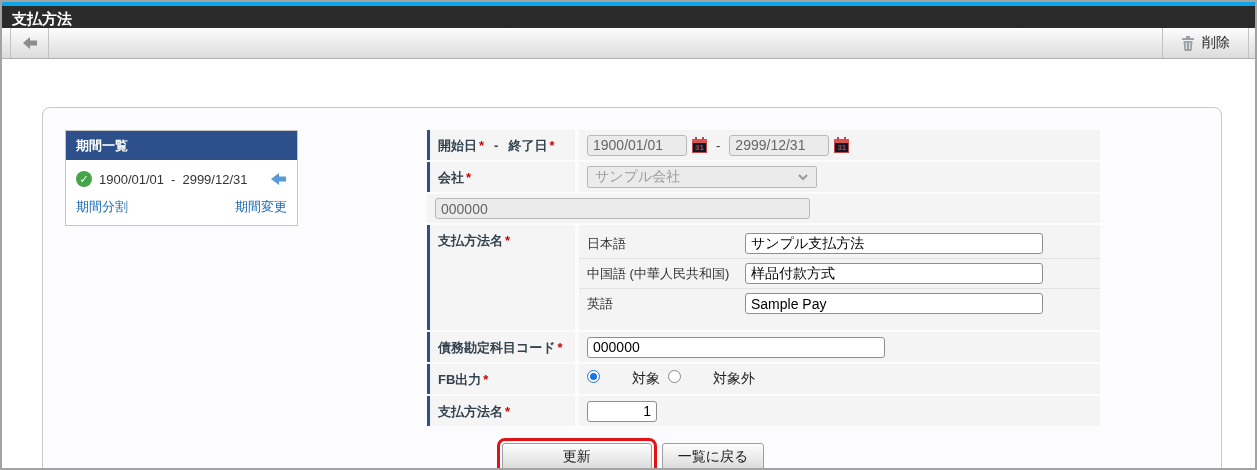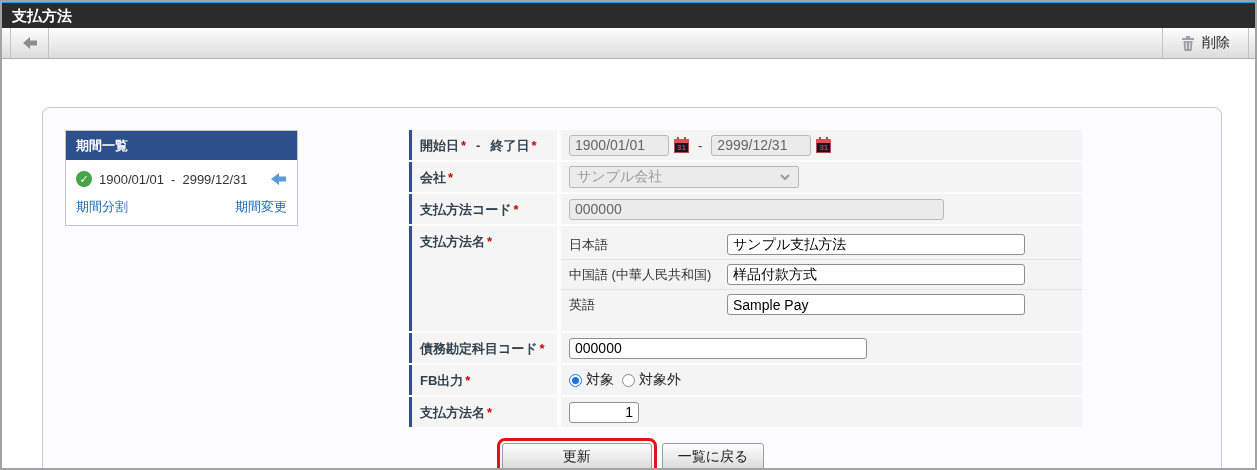--- a/index.html
+++ b/index.html
@@ -2,21 +2,21 @@
 <html><head>
 <meta charset="utf-8">
 <style>
   * { margin:0; padding:0; box-sizing:border-box; }
   body { background:#fff; font-family:"Liberation Sans","DejaVu Sans",sans-serif; }
 
   .screen { position:relative; width:1257px; height:470px; border:2px solid #a3a3a3;
             background:#fff; overflow:hidden; }
 
   
-  .title-bar { height:26px; background:#2b2b2b; border-top:1px solid #0ea5e9;
+  .title-bar { height:26px; background:#2b2b2b; border-top:4px solid #0ea5e9;
                color:#fff; font-weight:bold; font-size:15px; line-height:25px; padding-left:10px; }
 
   
   .toolbar { height:31px; background:linear-gradient(#fdfdfd,#dcdcdc);
              border-bottom:1px solid #b0b0b0; display:flex; align-items:stretch; }
   .back-btn { margin-left:8px; width:39px; border:none; border-left:1px solid #c2c2c2;
               border-right:1px solid #c2c2c2; background:transparent; display:flex;
               align-items:center; justify-content:center; cursor:pointer; }
   .toolbar-right { margin-left:auto; display:flex; align-items:stretch; }
   .tool-sep { width:1px; background:#c2c2c2; }
@@ -38,21 +38,21 @@
   .panel-body { padding:11px 10px 9px; }
   .period-row { display:flex; align-items:center; gap:7px; font-size:13px; color:#333; }
   .check-icon { width:16px; height:16px; border-radius:50%; background:#46a546; color:#fff;
                 font-size:11px; font-weight:bold; display:flex; align-items:center;
                 justify-content:center; flex-shrink:0; }
   .sel-arrow { margin-left:auto; }
   .period-links { display:flex; justify-content:space-between; gap:30px; margin-top:11px; font-size:13px; }
   .period-links a { color:#1a6bb8; text-decoration:none; cursor:pointer; }
 
   
-  .form { position:absolute; left:366px; top:22px; width:673px; }
+  .form { position:absolute; left:384px; top:22px; width:673px; }
   .form-row { display:flex; align-items:stretch; margin-bottom:2px; }
   .label-cell { width:148px; flex-shrink:0; background:#f5f5f5; border-left:3px solid #2d4f8c;
                 padding:7px 4px 5px 8px; font-size:13px; font-weight:bold; color:#33424e;
                 margin-right:4px; }
   .req { color:#cc0000; margin-left:2px; font-weight:bold; }
   .lbl-sep { display:inline-block; margin:0 10px; font-weight:bold; }
   .field-cell { flex:1; background:#f4f4f4; padding:3px 8px; display:flex;
                 align-items:center; min-height:29px; }
 
   .txt { height:21px; border:1px solid #8f8f8f; border-radius:3px; padding:0 5px;
@@ -82,21 +82,21 @@
          color:#b94a48; text-align:center; line-height:9px; }
 
   
   .name-cell { display:block; padding:4px 0 12px; }
   .name-subrow { display:flex; align-items:center; padding:4px 8px; }
   .name-subrow + .name-subrow { border-top:1px solid #e2e2e2; }
   .name-lang { width:158px; font-size:13px; color:#333; flex-shrink:0; }
 
   
   .radio-group { display:flex; align-items:center; font-size:14px; color:#222; }
-  .radio-opt { display:flex; align-items:center; margin-right:8px; cursor:pointer; }
+  .radio-opt { display:flex; margin-right:8px; cursor:pointer;gap:28px; }
   .radio { width:13px; height:13px; border-radius:50%; border:1px solid #8a8a8a;
            background:#fff; display:inline-block; position:relative; margin-right:4px;
            flex-shrink:0; }
   .radio.selected { border-color:#1a73e8; }
   .radio.selected::after { content:""; position:absolute; left:2px; top:2px; right:2px;
            bottom:2px; border-radius:50%; background:#1a73e8; }
 
   
   .actions { position:absolute; left:0; top:335px; width:1180px; display:flex;
              justify-content:center; gap:10px; }
@@ -188,23 +188,20 @@
             <div class="sel">
               <span>サンプル会社</span>
               <svg width="12" height="8" viewBox="0 0 12 8">
                 <polyline points="2,2 6,6 10,2" fill="none" stroke="#9a9a9a" stroke-width="2"></polyline>
               </svg>
             </div>
           </div>
         </div>
 
         <div class="form-row">
-          <div class="label-cell">
-            <span>支払方法コード</span><span class="req">*</span>
-          </div>
           <div class="field-cell">
             <input class="txt ro w-code" readonly="" value="000000" style="">
           </div>
         </div>
 
         <div class="form-row">
           <div class="label-cell">
             <span>支払方法名</span><span class="req">*</span>
           </div>
           <div class="field-cell name-cell">

